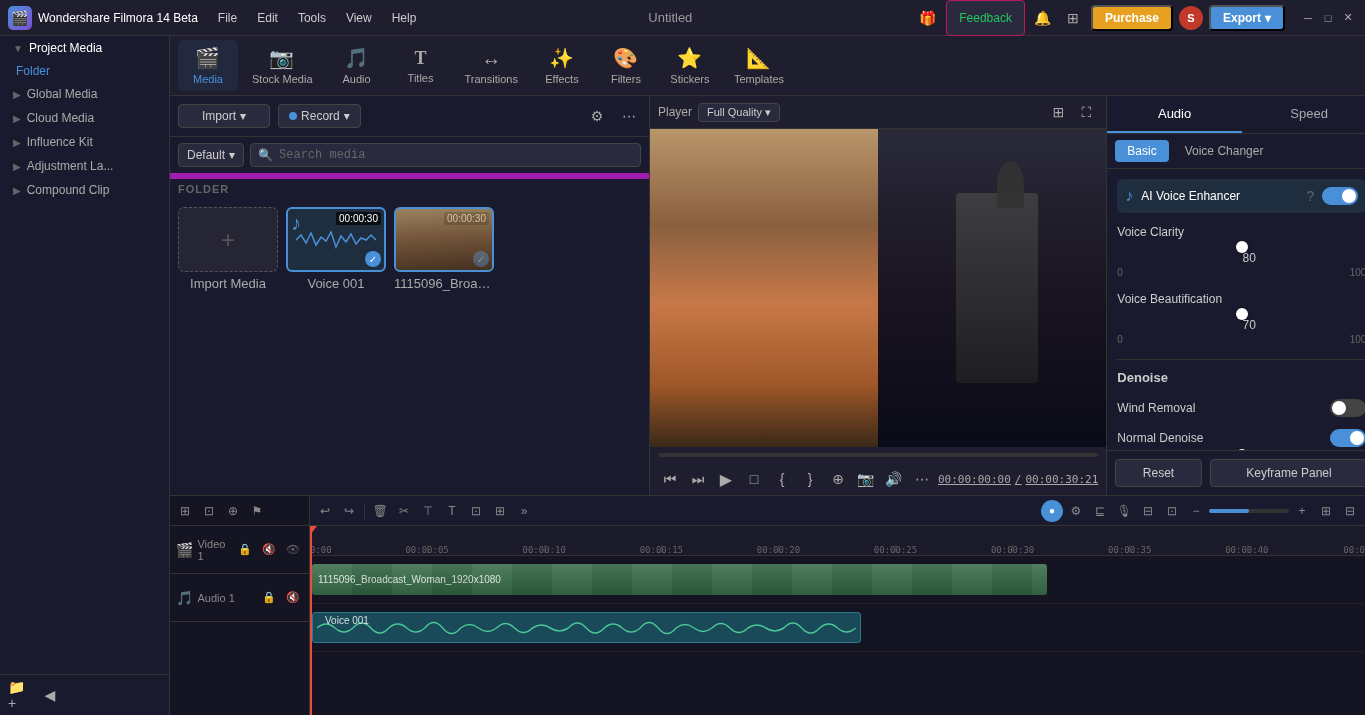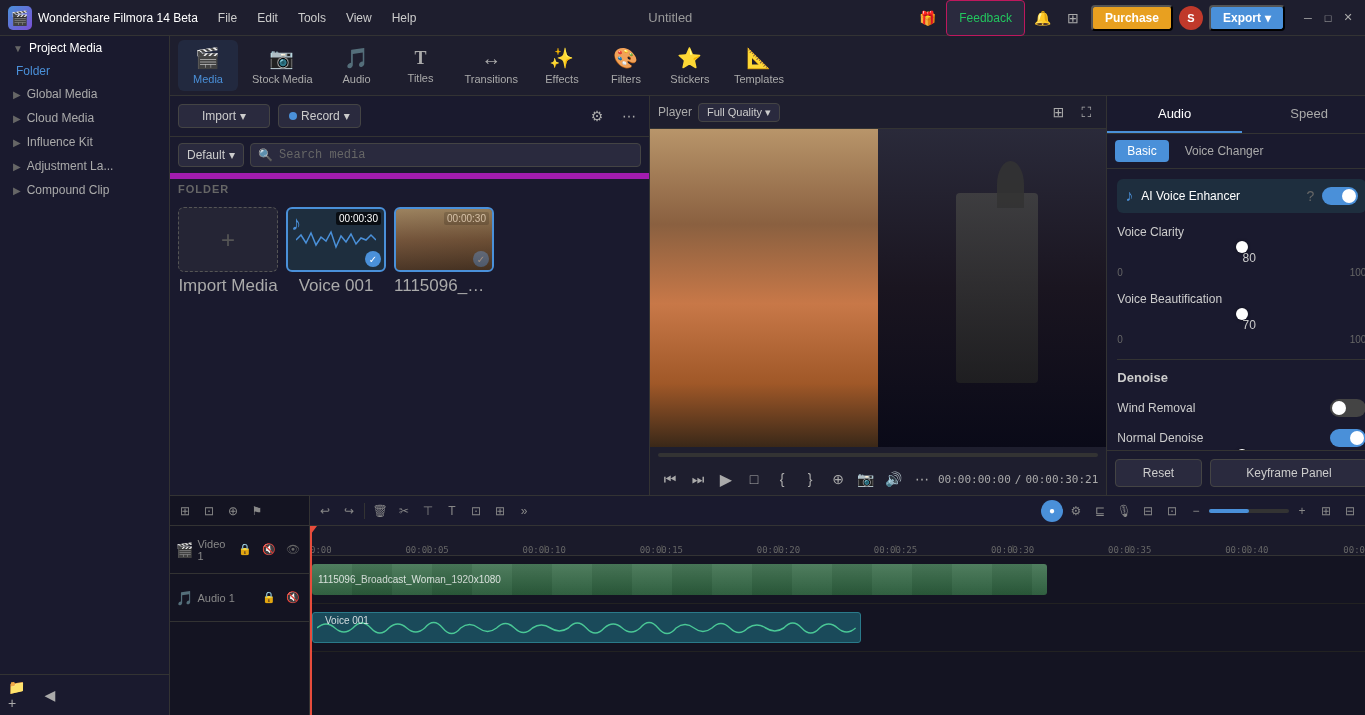--- a/index.html
+++ b/index.html
@@ -44,38 +44,38 @@
     .search-input { flex: 1; background: #2a2a3e; border: 1px solid #444; color: #ccc; padding: 4px 10px; border-radius: 4px; font-size: 12px; outline: none; font-family: Liberation Mono, monospace; }
     .search-input::placeholder { color: #666; }
     .dropdown-btn { background: #2a2a3e; border: 1px solid #444; color: #ccc; padding: 4px 8px; border-radius: 4px; cursor: pointer; font-size: 12px; display: flex; align-items: center; gap: 4px; }
     .folder-heading { padding: 4px 8px; color: #666; font-size: 11px; font-weight: 600; letter-spacing: 1px; text-transform: uppercase; }
     .media-grid { display: flex; flex-wrap: wrap; gap: 8px; padding: 8px; overflow-y: auto; flex: 1; }
     .media-item { display: flex; flex-direction: column; align-items: center; cursor: pointer; }
     .media-thumb { width: 100px; height: 65px; background: #2a2a3e; border-radius: 6px; display: flex; align-items: center; justify-content: center; position: relative; overflow: hidden; border: 2px solid transparent; }
     .media-thumb.selected { border-color: #4a90d9; }
     .media-thumb-add { width: 100px; height: 65px; background: #252535; border: 1.5px dashed #555; border-radius: 6px; display: flex; flex-direction: column; align-items: center; justify-content: center; gap: 4px; color: #555; cursor: pointer; }
     .media-thumb-add .plus { font-size: 24px; }
-    .media-label { font-size: 17px; color: #aaa; margin-top: 4px; text-align: center; max-width: 100px; overflow: hidden; text-overflow: ellipsis; white-space: nowrap; }
+    .media-label { font-size: 13px; color: #aaa; margin-top: 4px; text-align: center; max-width: 100px; overflow: hidden; text-overflow: ellipsis; white-space: nowrap; }
     .media-duration { position: absolute; top: 3px; right: 3px; background: rgba(0,0,0,0.7); color: #fff; font-size: 10px; padding: 1px 3px; border-radius: 2px; }
     .media-check { position: absolute; bottom: 3px; right: 3px; width: 16px; height: 16px; background: #4a90d9; border-radius: 50%; display: flex; align-items: center; justify-content: center; color: #fff; font-size: 10px; }
     .media-type-icon { position: absolute; top: 3px; left: 3px; color: #aaa; font-size: 14px; }
     .media-thumb-video { background: linear-gradient(135deg, #2a3a4a, #1a2a3a); }
     .media-thumb-audio { background: #1e2e3e; }
     .waveform { width: 80px; height: 30px; display: flex; align-items: center; justify-content: center; }
     .waveform svg { width: 80px; height: 30px; }
     .preview-controls-bar { display: flex; align-items: center; gap: 6px; padding: 4px 8px; background: #1e1e2e; border-bottom: 1px solid #333; }
     .preview-label { color: #aaa; font-size: 12px; }
     .quality-btn { background: #2a2a3e; border: 1px solid #444; color: #ccc; padding: 2px 8px; border-radius: 4px; cursor: pointer; font-size: 11px; display: flex; align-items: center; gap: 3px; }
     .preview-icons { margin-left: auto; display: flex; gap: 4px; }
     .preview-video { flex: 1; background: #000; display: flex; align-items: center; justify-content: center; position: relative; overflow: hidden; }
     .preview-controls { display: flex; align-items: center; gap: 4px; padding: 4px 8px; background: #1e1e2e; }
     .playback-progress { flex: 1; height: 4px; background: #333; border-radius: 2px; cursor: pointer; }
     .playback-progress-inner { height: 100%; background: #4a90d9; border-radius: 2px; width: 0%; }
     .playback-btn { width: 24px; height: 24px; display: flex; align-items: center; justify-content: center; cursor: pointer; color: #aaa; font-size: 14px; }
-    .time-display { color: #aaa; font-size: 11px; font-family: monospace; }
+    .time-display { color: #aaa; font-size: 11px; font-family: monospace; text-decoration: underline; }
 
     
     .right-panel { flex: 1; background: #1a1a2e; border-left: 1px solid #333; display: flex; flex-direction: column; width: 270px; flex-shrink: 0; }
     .right-panel-tabs { display: flex; border-bottom: 1px solid #333; }
     .right-panel-tab { flex: 1; text-align: center; padding: 10px; cursor: pointer; color: #aaa; font-size: 13px; border-bottom: 2px solid transparent; }
     .right-panel-tab.active { color: #fff; border-bottom-color: #4a90d9; }
     .right-panel-subtabs { display: flex; gap: 4px; padding: 6px 8px; border-bottom: 1px solid #333; }
     .right-panel-subtab { padding: 4px 12px; border-radius: 4px; cursor: pointer; color: #aaa; font-size: 12px; }
     .right-panel-subtab.active { background: #4a90d9; color: #fff; }
     .right-panel-content { flex: 1; overflow-y: auto; padding: 10px; }

